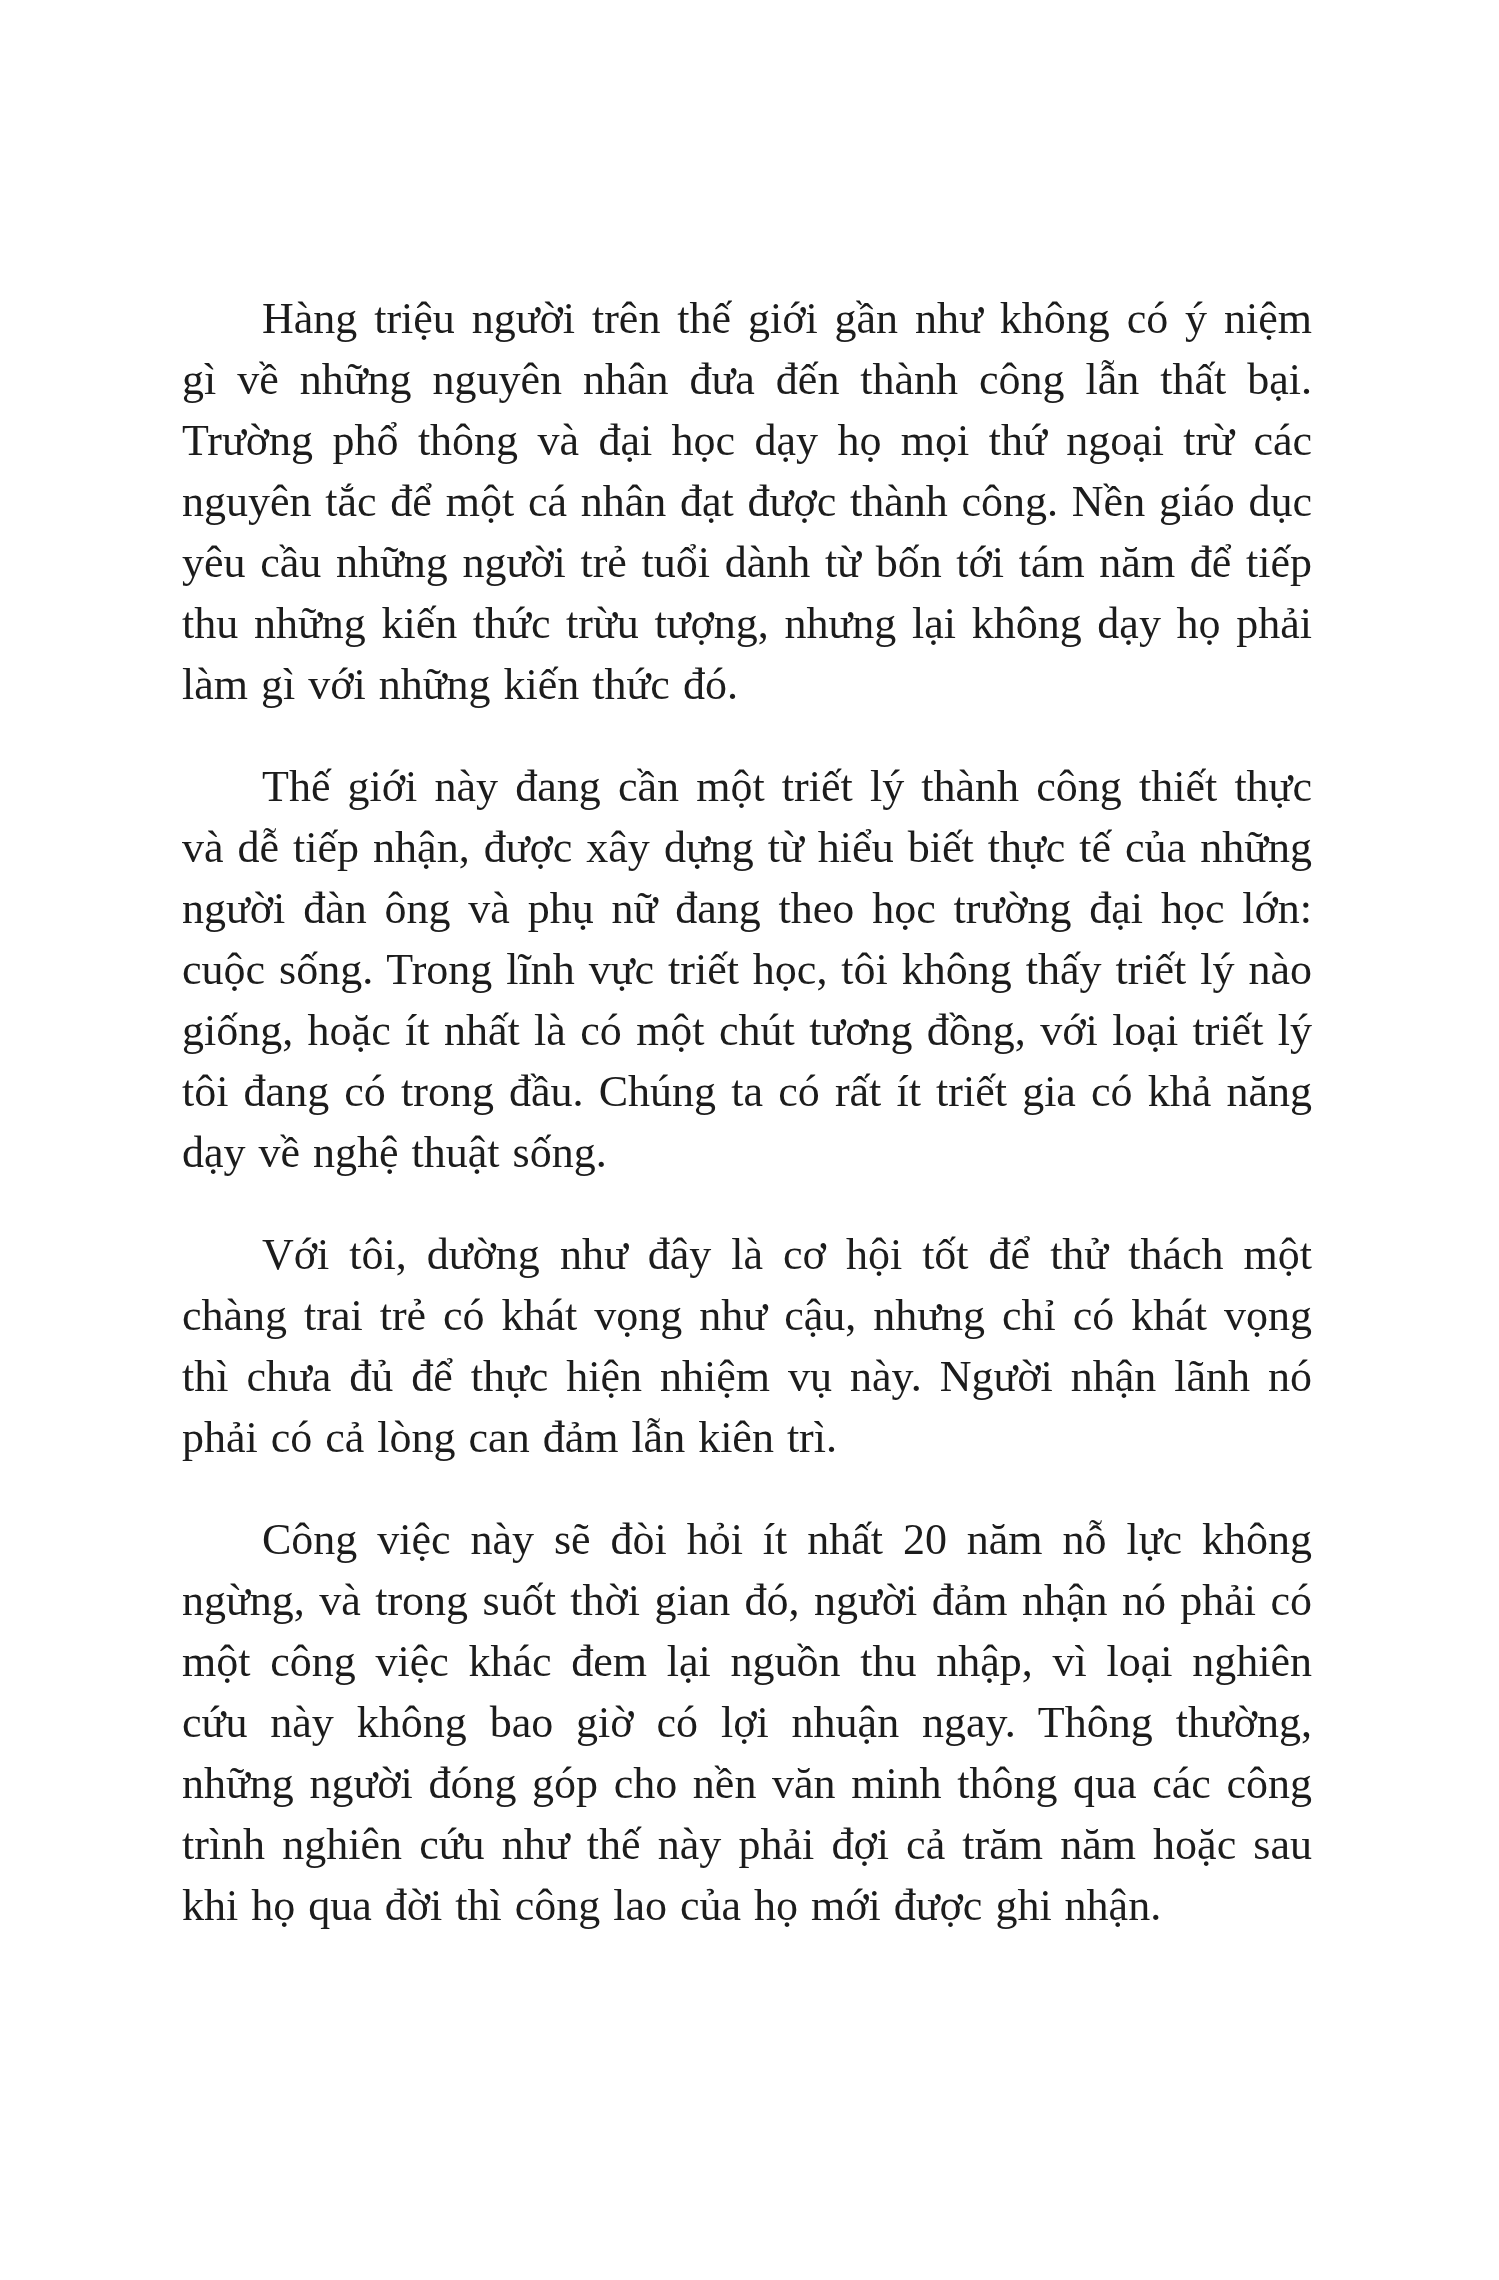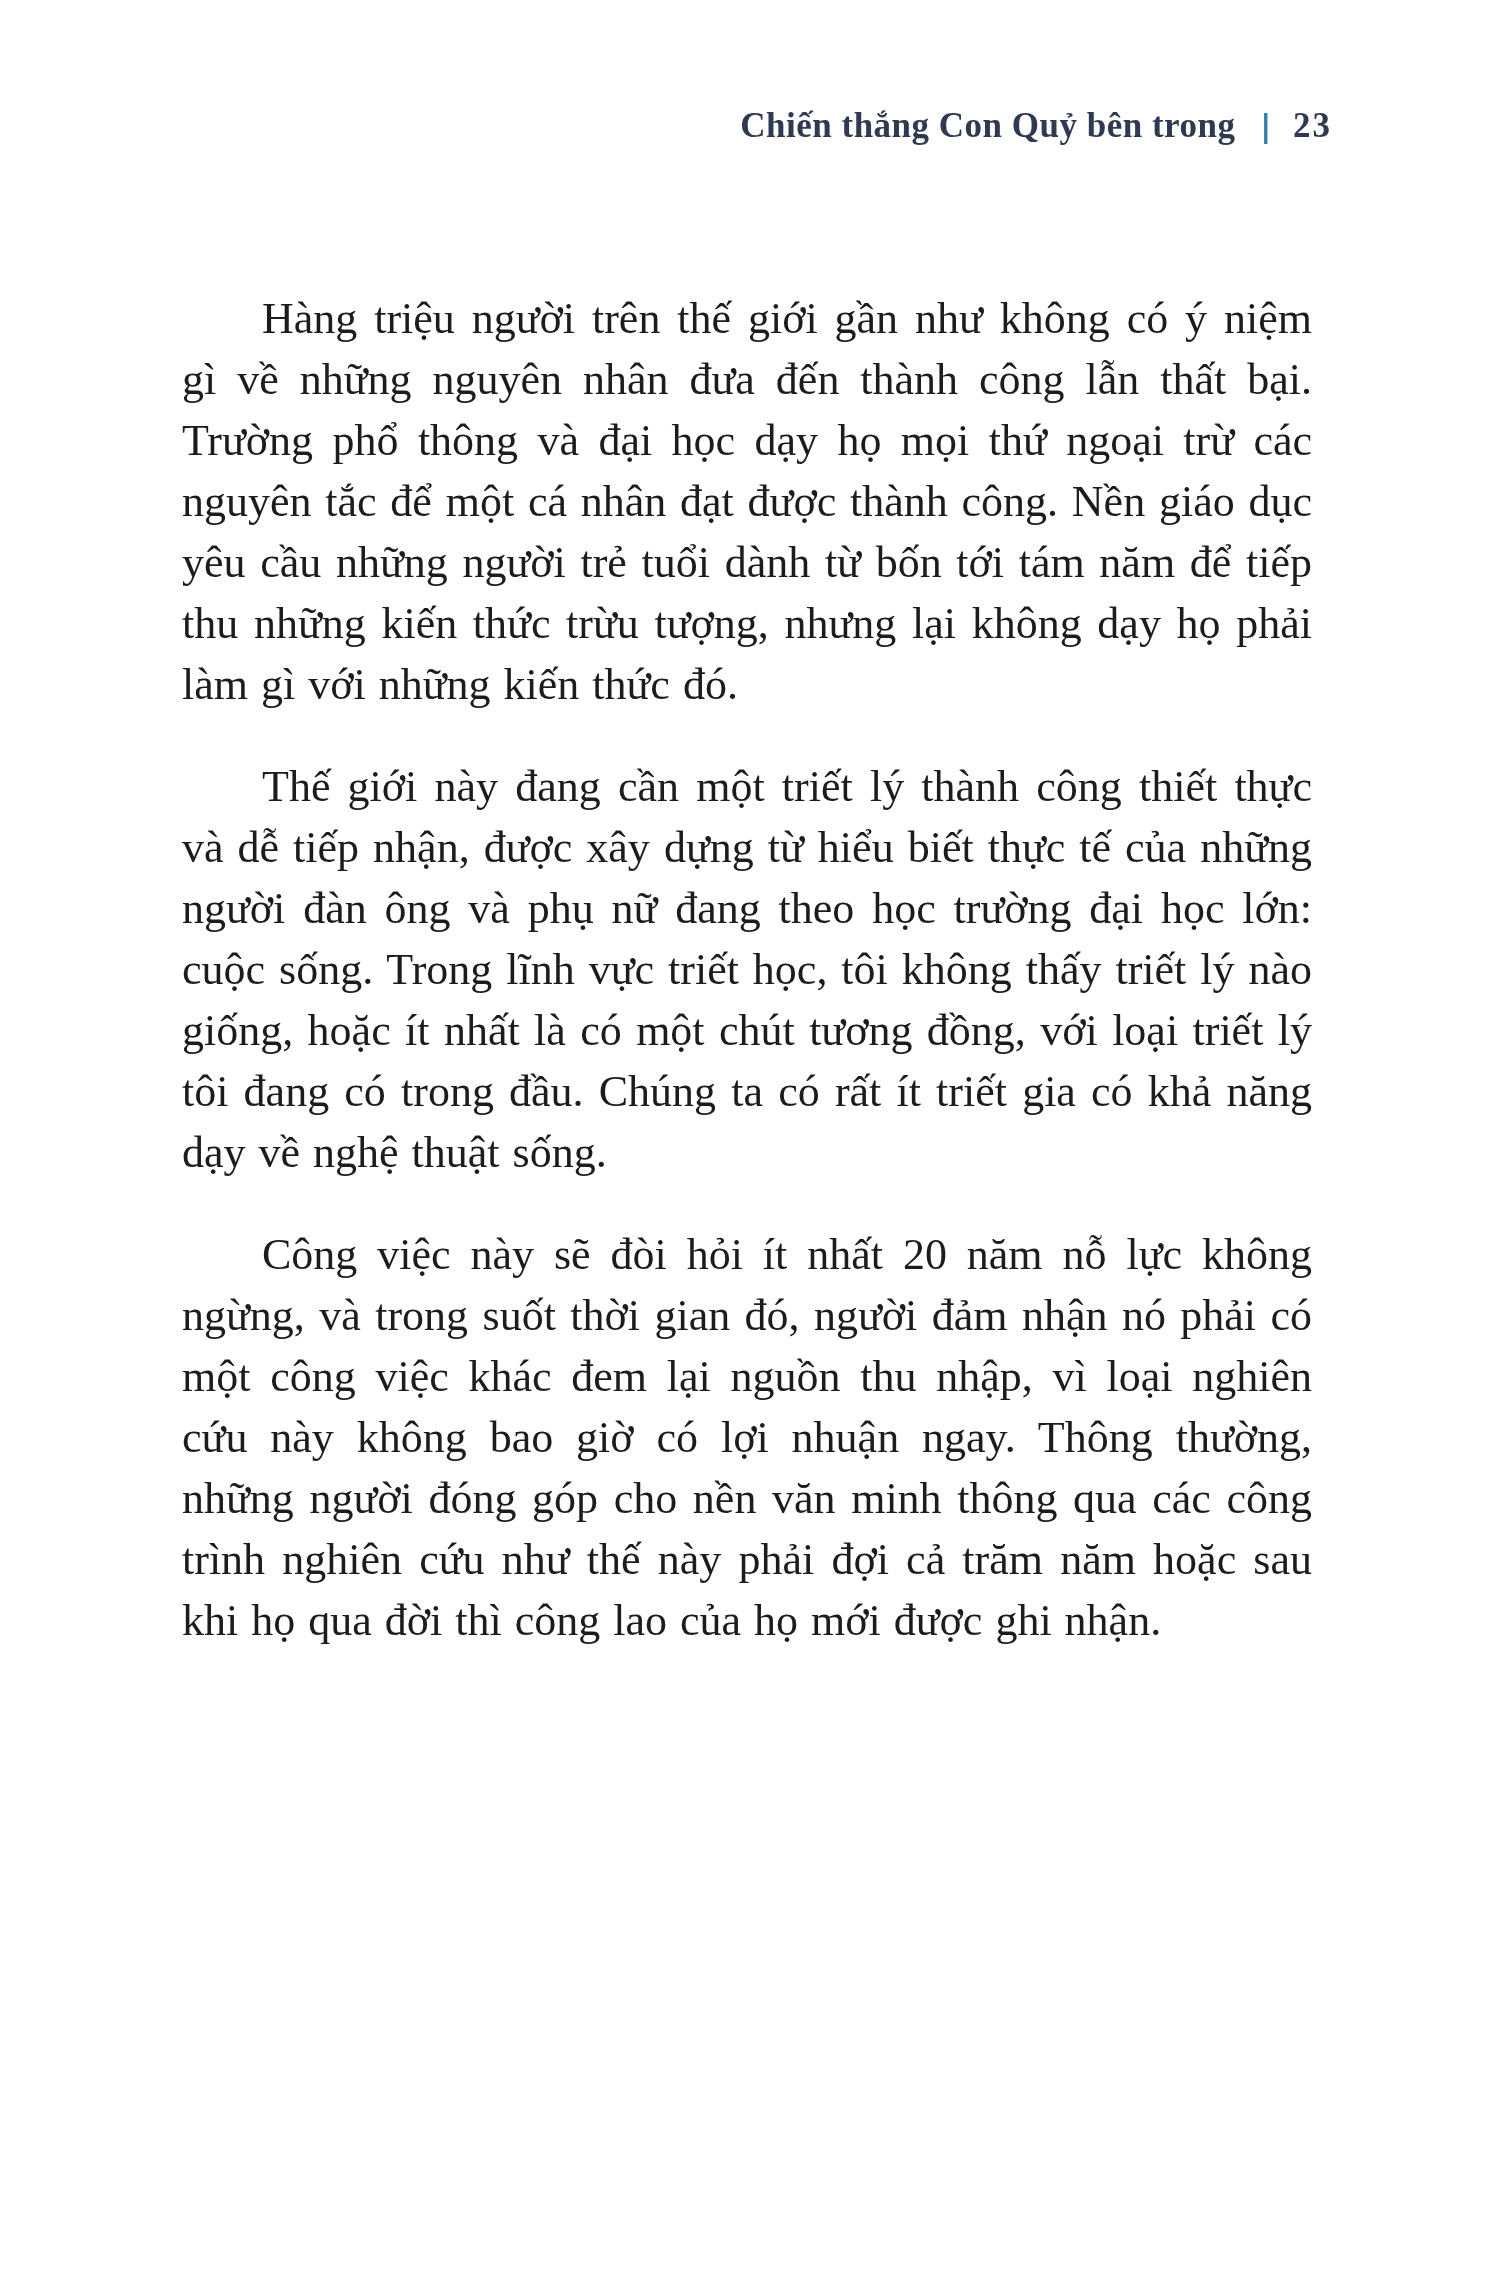--- a/index.html
+++ b/index.html
@@ -56,25 +56,21 @@
     text-indent: 80px;
     color: var(--body-color, #1c1c1c);
     word-spacing: 2px;
   }
 </style>
 </head>
 <body>
 
 <div class="page">
 
-  <div class="running-header">
-    <span class="title">Chiến thắng Con Quỷ bên trong</span>
-    <span class="sep">|</span>
-    <span class="pagenum">23</span>
-  </div>
 
   <div class="content">
     <p>Hàng triệu người trên thế giới gần như không có ý niệm gì về những nguyên nhân đưa đến thành công lẫn thất bại. Trường phổ thông và đại học dạy họ mọi thứ ngoại trừ các nguyên tắc để một cá nhân đạt được thành công. Nền giáo dục yêu cầu những người trẻ tuổi dành từ bốn tới tám năm để tiếp thu những kiến thức trừu tượng, nhưng lại không dạy họ phải làm gì với những kiến thức đó.</p>
     <p>Thế giới này đang cần một triết lý thành công thiết thực và dễ tiếp nhận, được xây dựng từ hiểu biết thực tế của những người đàn ông và phụ nữ đang theo học trường đại học lớn: cuộc sống. Trong lĩnh vực triết học, tôi không thấy triết lý nào giống, hoặc ít nhất là có một chút tương đồng, với loại triết lý tôi đang có trong đầu. Chúng ta có rất ít triết gia có khả năng dạy về nghệ thuật sống.</p>
+    <p>Với tôi, dường như đây là cơ hội tốt để thử thách một chàng trai trẻ có khát vọng như cậu, nhưng chỉ có khát vọng thì chưa đủ để thực hiện nhiệm vụ này. Người nhận lãnh nó phải có cả lòng can đảm lẫn kiên trì.</p>
     <p>Công việc này sẽ đòi hỏi ít nhất 20 năm nỗ lực không ngừng, và trong suốt thời gian đó, người đảm nhận nó phải có một công việc khác đem lại nguồn thu nhập, vì loại nghiên cứu này không bao giờ có lợi nhuận ngay. Thông thường, những người đóng góp cho nền văn minh thông qua các công trình nghiên cứu như thế này phải đợi cả trăm năm hoặc sau khi họ qua đời thì công lao của họ mới được ghi nhận.</p>
   </div>
 
 </div>
 
 </body></html>

